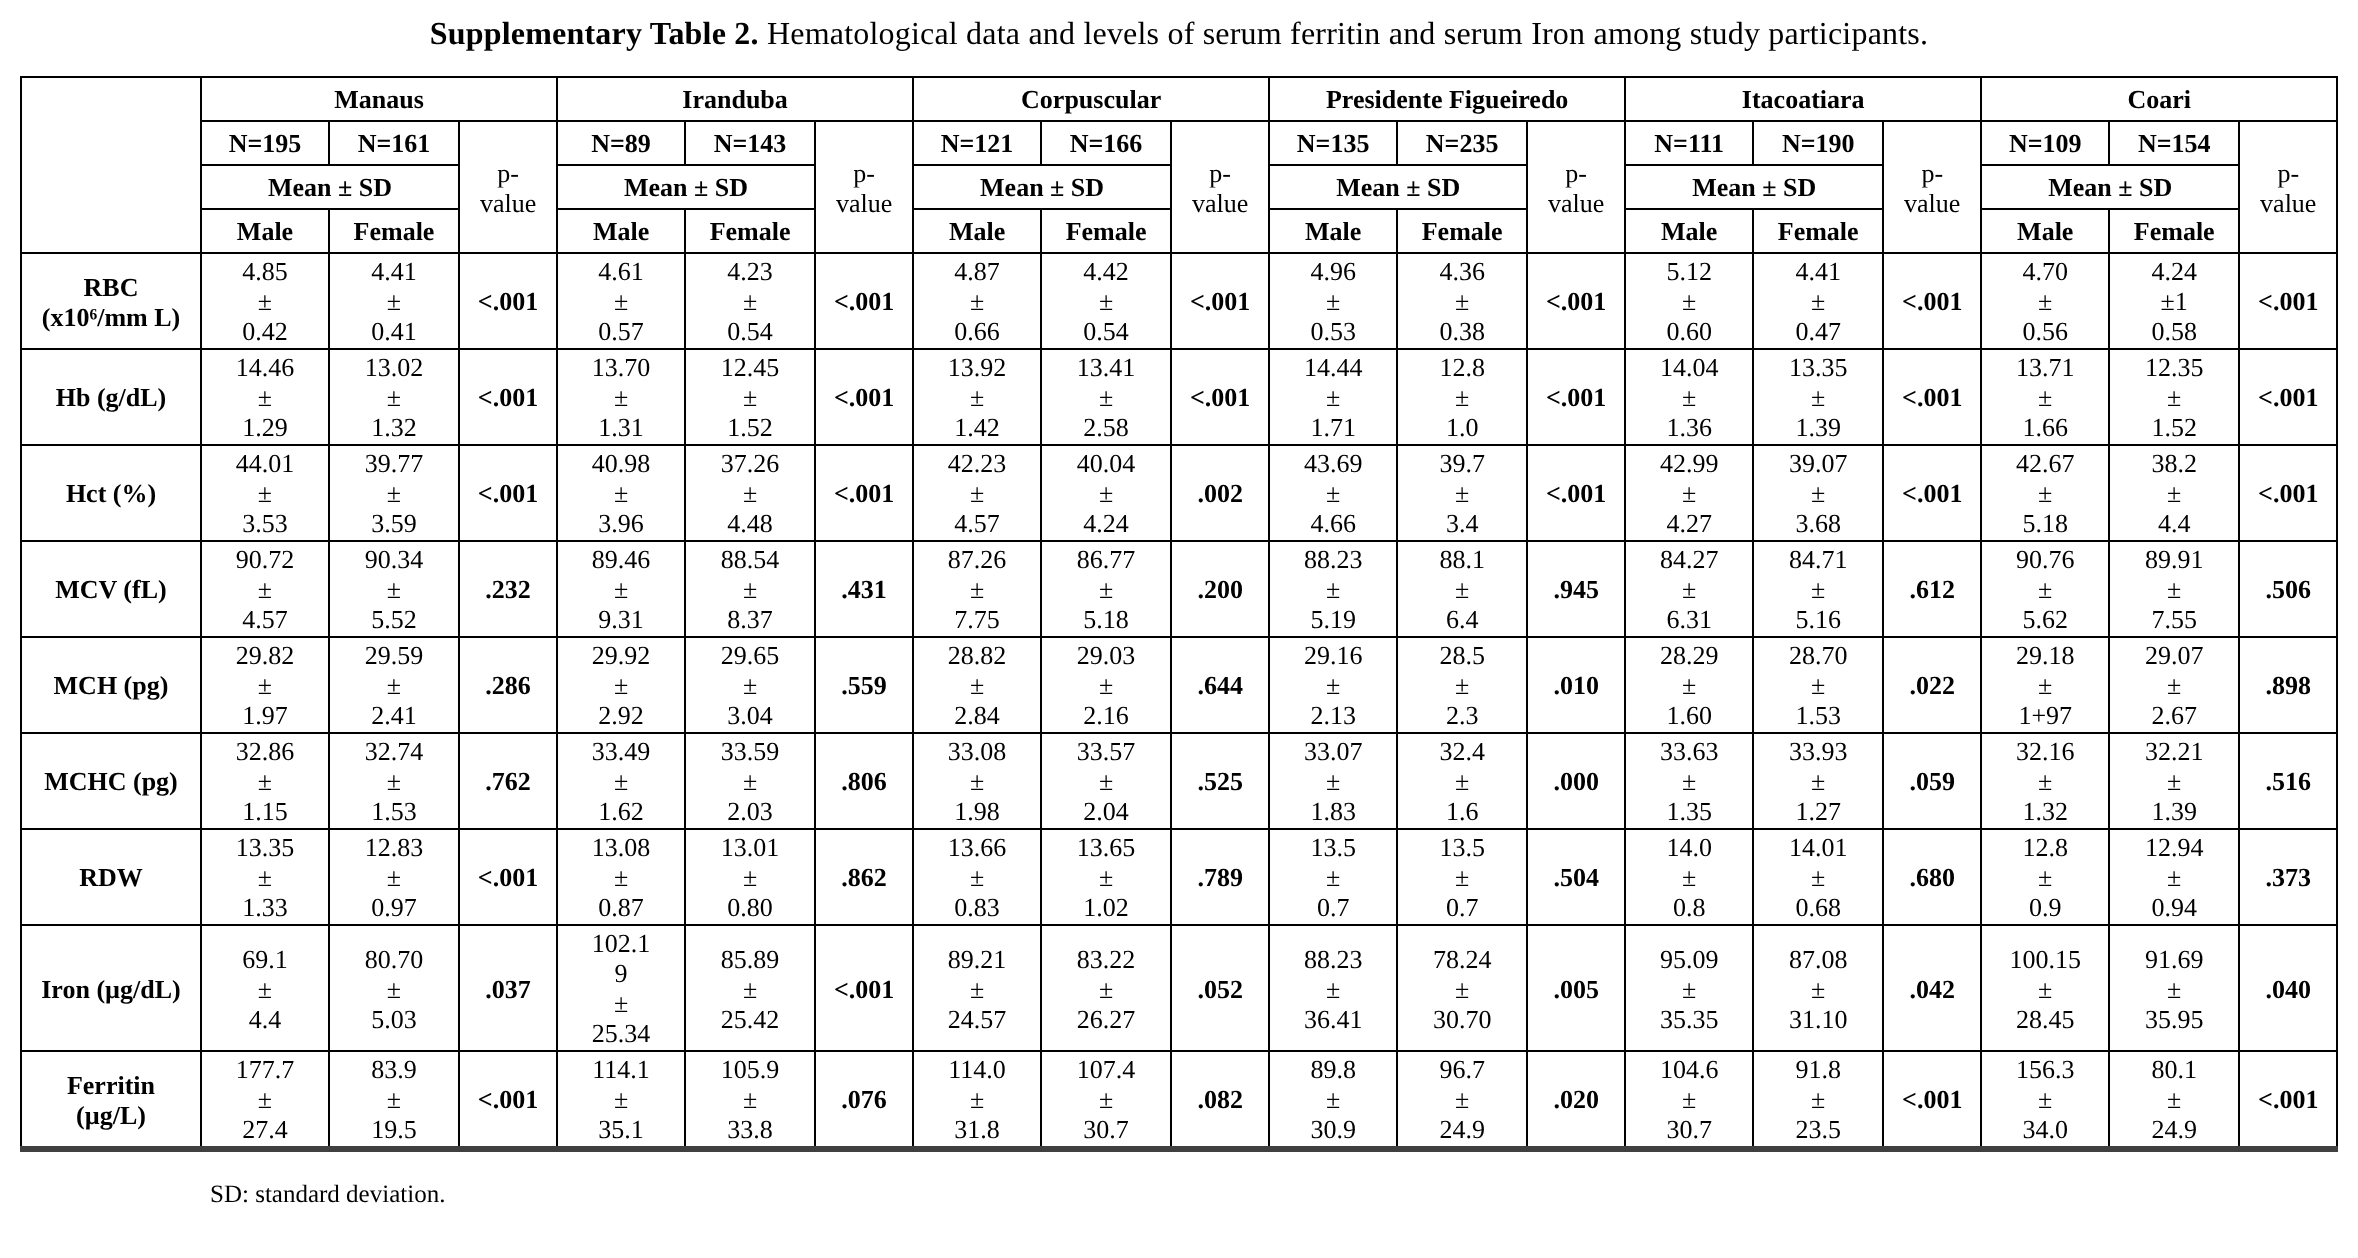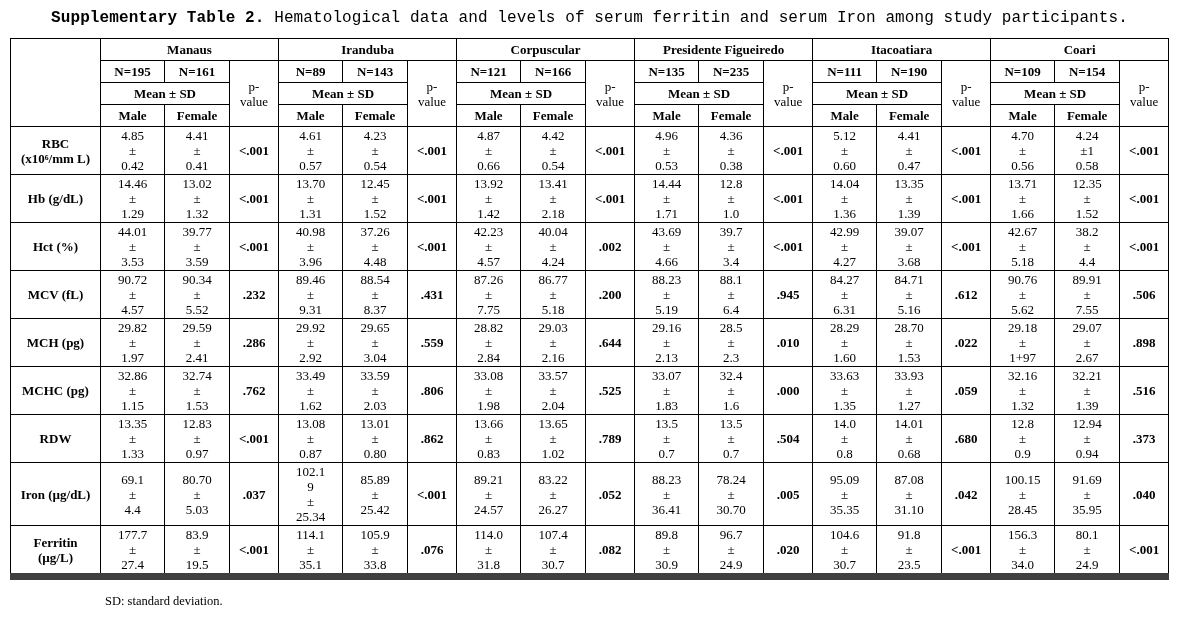--- a/index.html
+++ b/index.html
@@ -7,30 +7,29 @@
     width: 1179px; height: 629px;
     background: #fff; color: #000;
     font-family: "Liberation Serif", "DejaVu Serif", serif;
     overflow: hidden;
   }
   .title {
     text-align: center;
     font-size: 16px;
     padding-top: 9px;
     letter-spacing: 0.1px;
-    font-family: Liberation Mono, monospace;
   }
   .title .bold { font-weight: bold; }
 
   table.hema {
     border-collapse: collapse;
     table-layout: fixed;
     width: 1158px;
     margin: 11px 0 0 10px;
-    border-bottom: 7px solid #404040;
+    border-bottom: 3px solid #404040;
   }
   table.hema th, table.hema td {
     border: 1px solid #000;
     text-align: center;
     vertical-align: middle;
     font-size: 13px;
     line-height: 15px;
     padding: 2px 1px;
     white-space: pre-line;
     overflow: hidden;
@@ -196,21 +195,21 @@
 1.31</td>
         <td class="datacell">12.45
 ±
 1.52</td>
         <td class="pcell">&lt;.001</td>
         <td class="datacell">13.92
 ±
 1.42</td>
         <td class="datacell">13.41
 ±
-2.18</td>
+2.58</td>
         <td class="pcell">&lt;.001</td>
         <td class="datacell">14.44
 ±
 1.71</td>
         <td class="datacell">12.8
 ±
 1.0</td>
         <td class="pcell">&lt;.001</td>
         <td class="datacell">14.04
 ±

